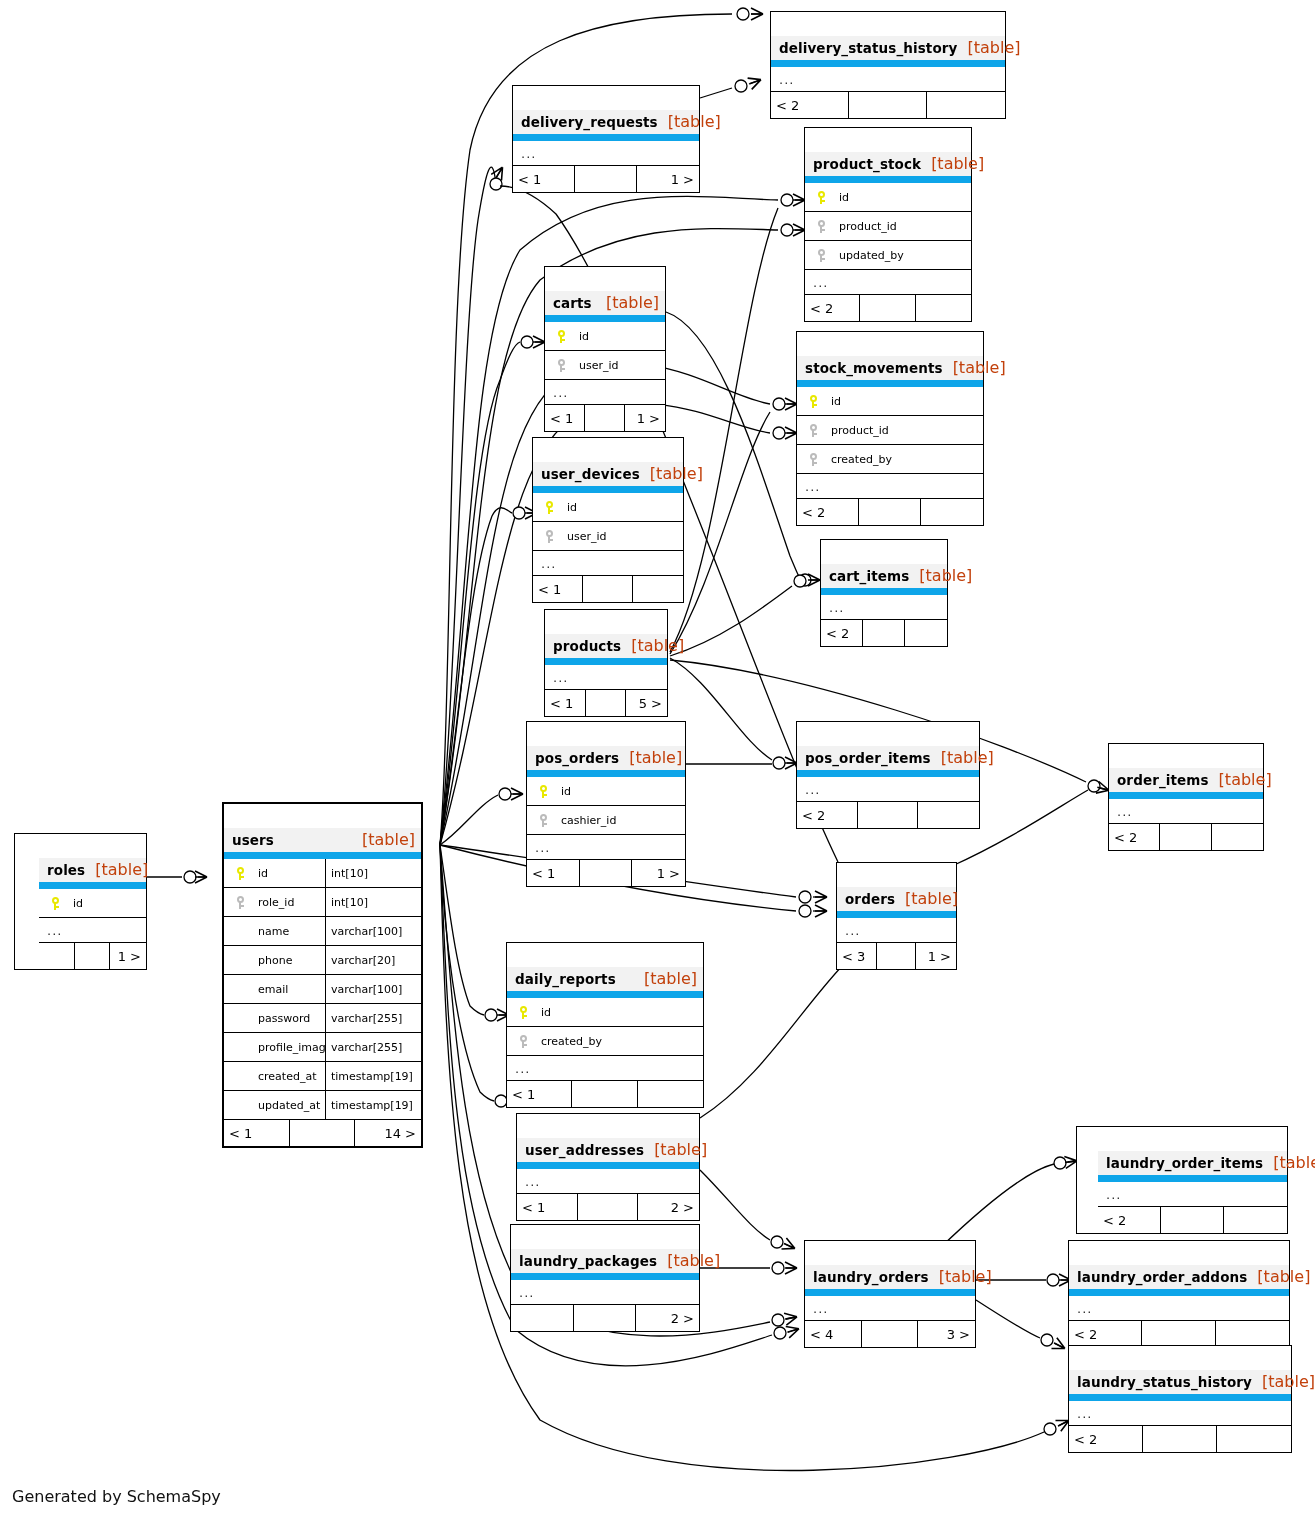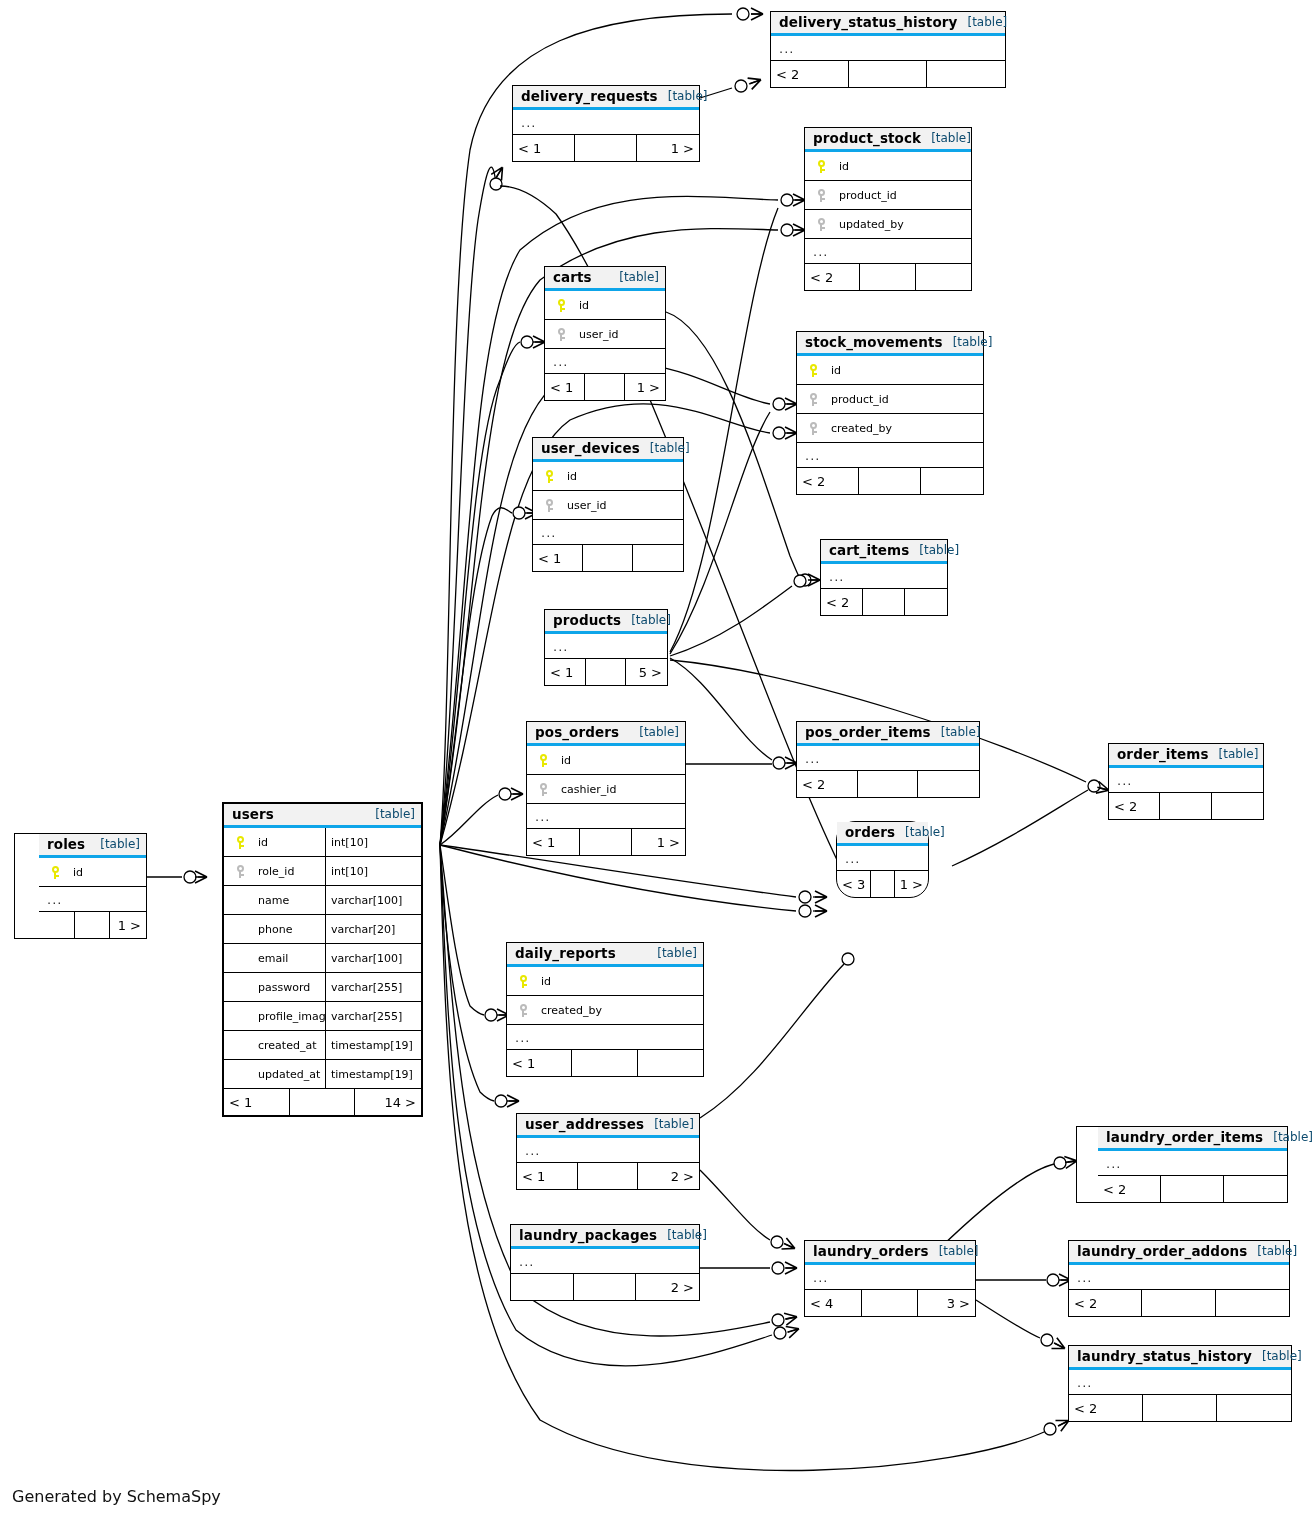--- a/index.html
+++ b/index.html
@@ -4,24 +4,24 @@
 <style>
   html,body{margin:0;padding:0;background:#ffffff;}
   body{font-family:"DejaVu Sans","Liberation Sans",sans-serif;}
   #canvas{position:relative;width:1315px;height:1519px;overflow:hidden;background:#fff;}
   #edges{position:absolute;left:0;top:0;width:1315px;height:1519px;pointer-events:none;}
 
   .tbl{position:absolute;box-sizing:border-box;background:#ffffff;border:1px solid #000;}
   .tbl.emph{border:2px solid #000;}
 
   .thead{display:flex;align-items:center;justify-content:space-between;
-         background:#f2f2f2;border-bottom:3px solid #0ea5e9;
-         padding:2px 6px 3px 8px;white-space:nowrap;}
+         background:#f2f2f2;border-bottom:7px solid #0ea5e9;
+         padding:2px 6px 3px 8px;white-space:nowrap;margin-top:24px;}
   .tname{font-weight:bold;font-size:13.5px;color:#000;letter-spacing:.1px;}
-  .ttag{font-size:12px;color:#0c4a6e;padding-left:10px;}
+  .ttag{font-size:16px;color:#c2410c;padding-left:10px;}
 
   .row{display:flex;align-items:center;border-bottom:1px solid #000;
        height:29px;box-sizing:border-box;padding-left:6px;font-size:11px;color:#000;}
   .row:last-of-type{border-bottom:1px solid #000;}
   .row .kw{width:20px;flex:0 0 20px;display:flex;align-items:center;justify-content:center;}
   .row .cname{padding-left:8px;flex:1 1 auto;white-space:nowrap;overflow:hidden;}
   .row .ctype{flex:0 0 auto;border-left:1px solid #000;padding:0 4px 0 5px;
               height:100%;display:flex;align-items:center;box-sizing:border-box;
               min-width:96px;white-space:nowrap;}
   .row.dots{height:25px;color:#333;font-size:13px;padding-left:8px;letter-spacing:1px;}
@@ -528,21 +528,21 @@
       <span class="ttag">[table]</span>
     </div>
     <div class="row dots">...</div>
     <div class="foot">
       <div>&lt; 2</div>
       <div></div>
       <div></div>
     </div>
   </div>
 
-  <div class="tbl" style="left:836px;top:821px;width:93px;border-radius:19px;">
+  <div class="tbl" style="left:836px;top:862px;width:121px;">
     <div class="thead">
       <span class="tname">orders</span>
       <span class="ttag">[table]</span>
     </div>
     <div class="row dots">...</div>
     <div class="foot">
       <div>&lt; 3</div>
       <div></div>
       <div>1 &gt;</div>
     </div>

